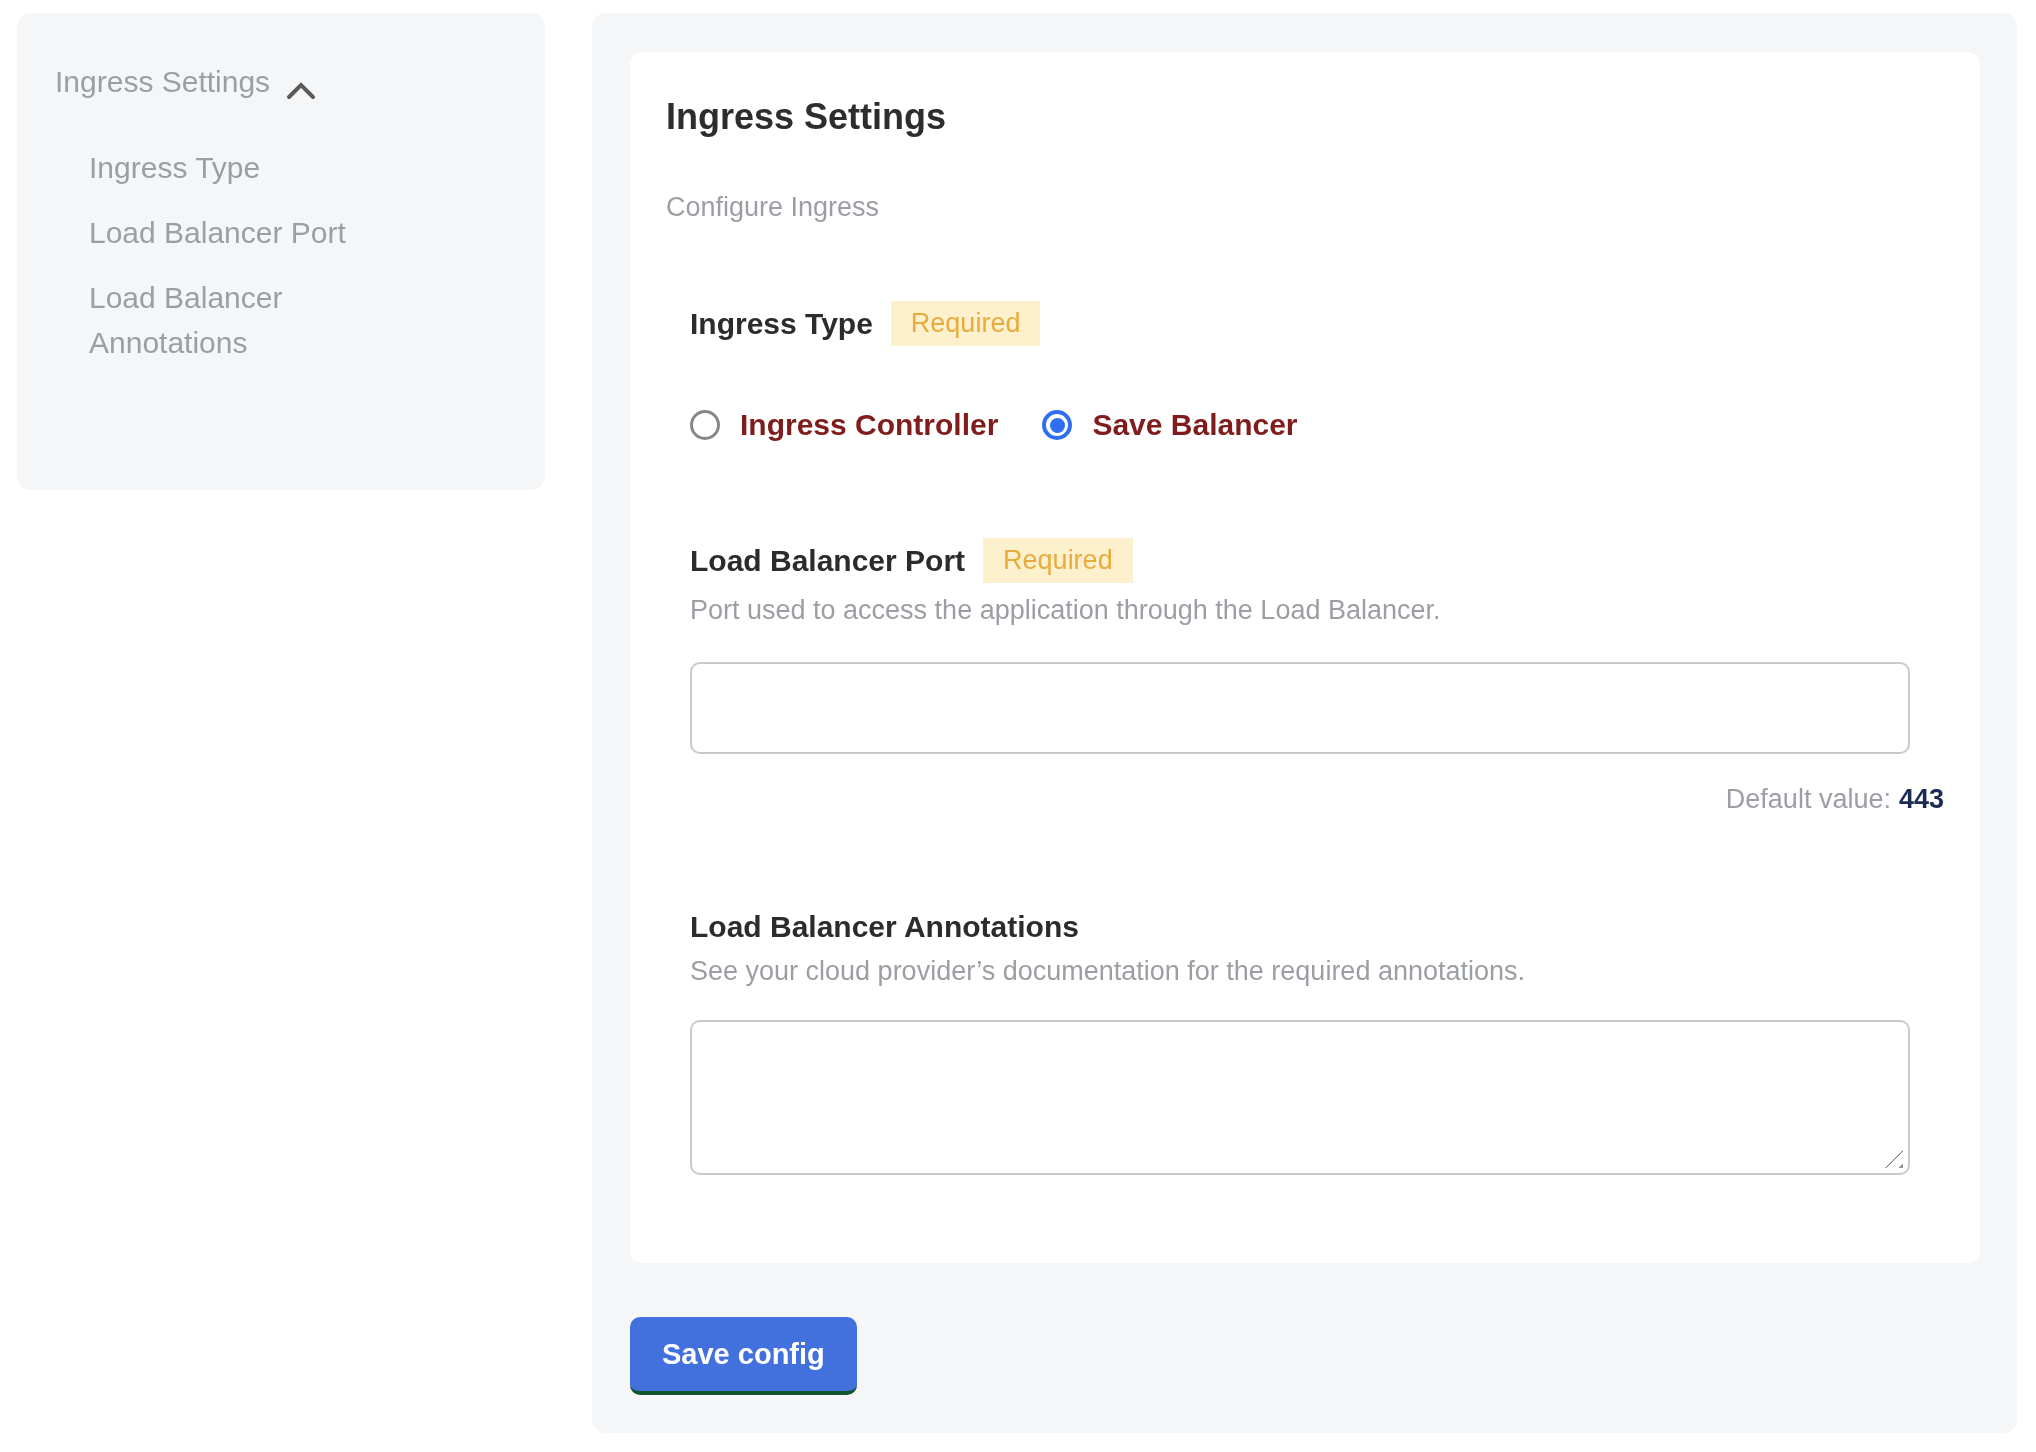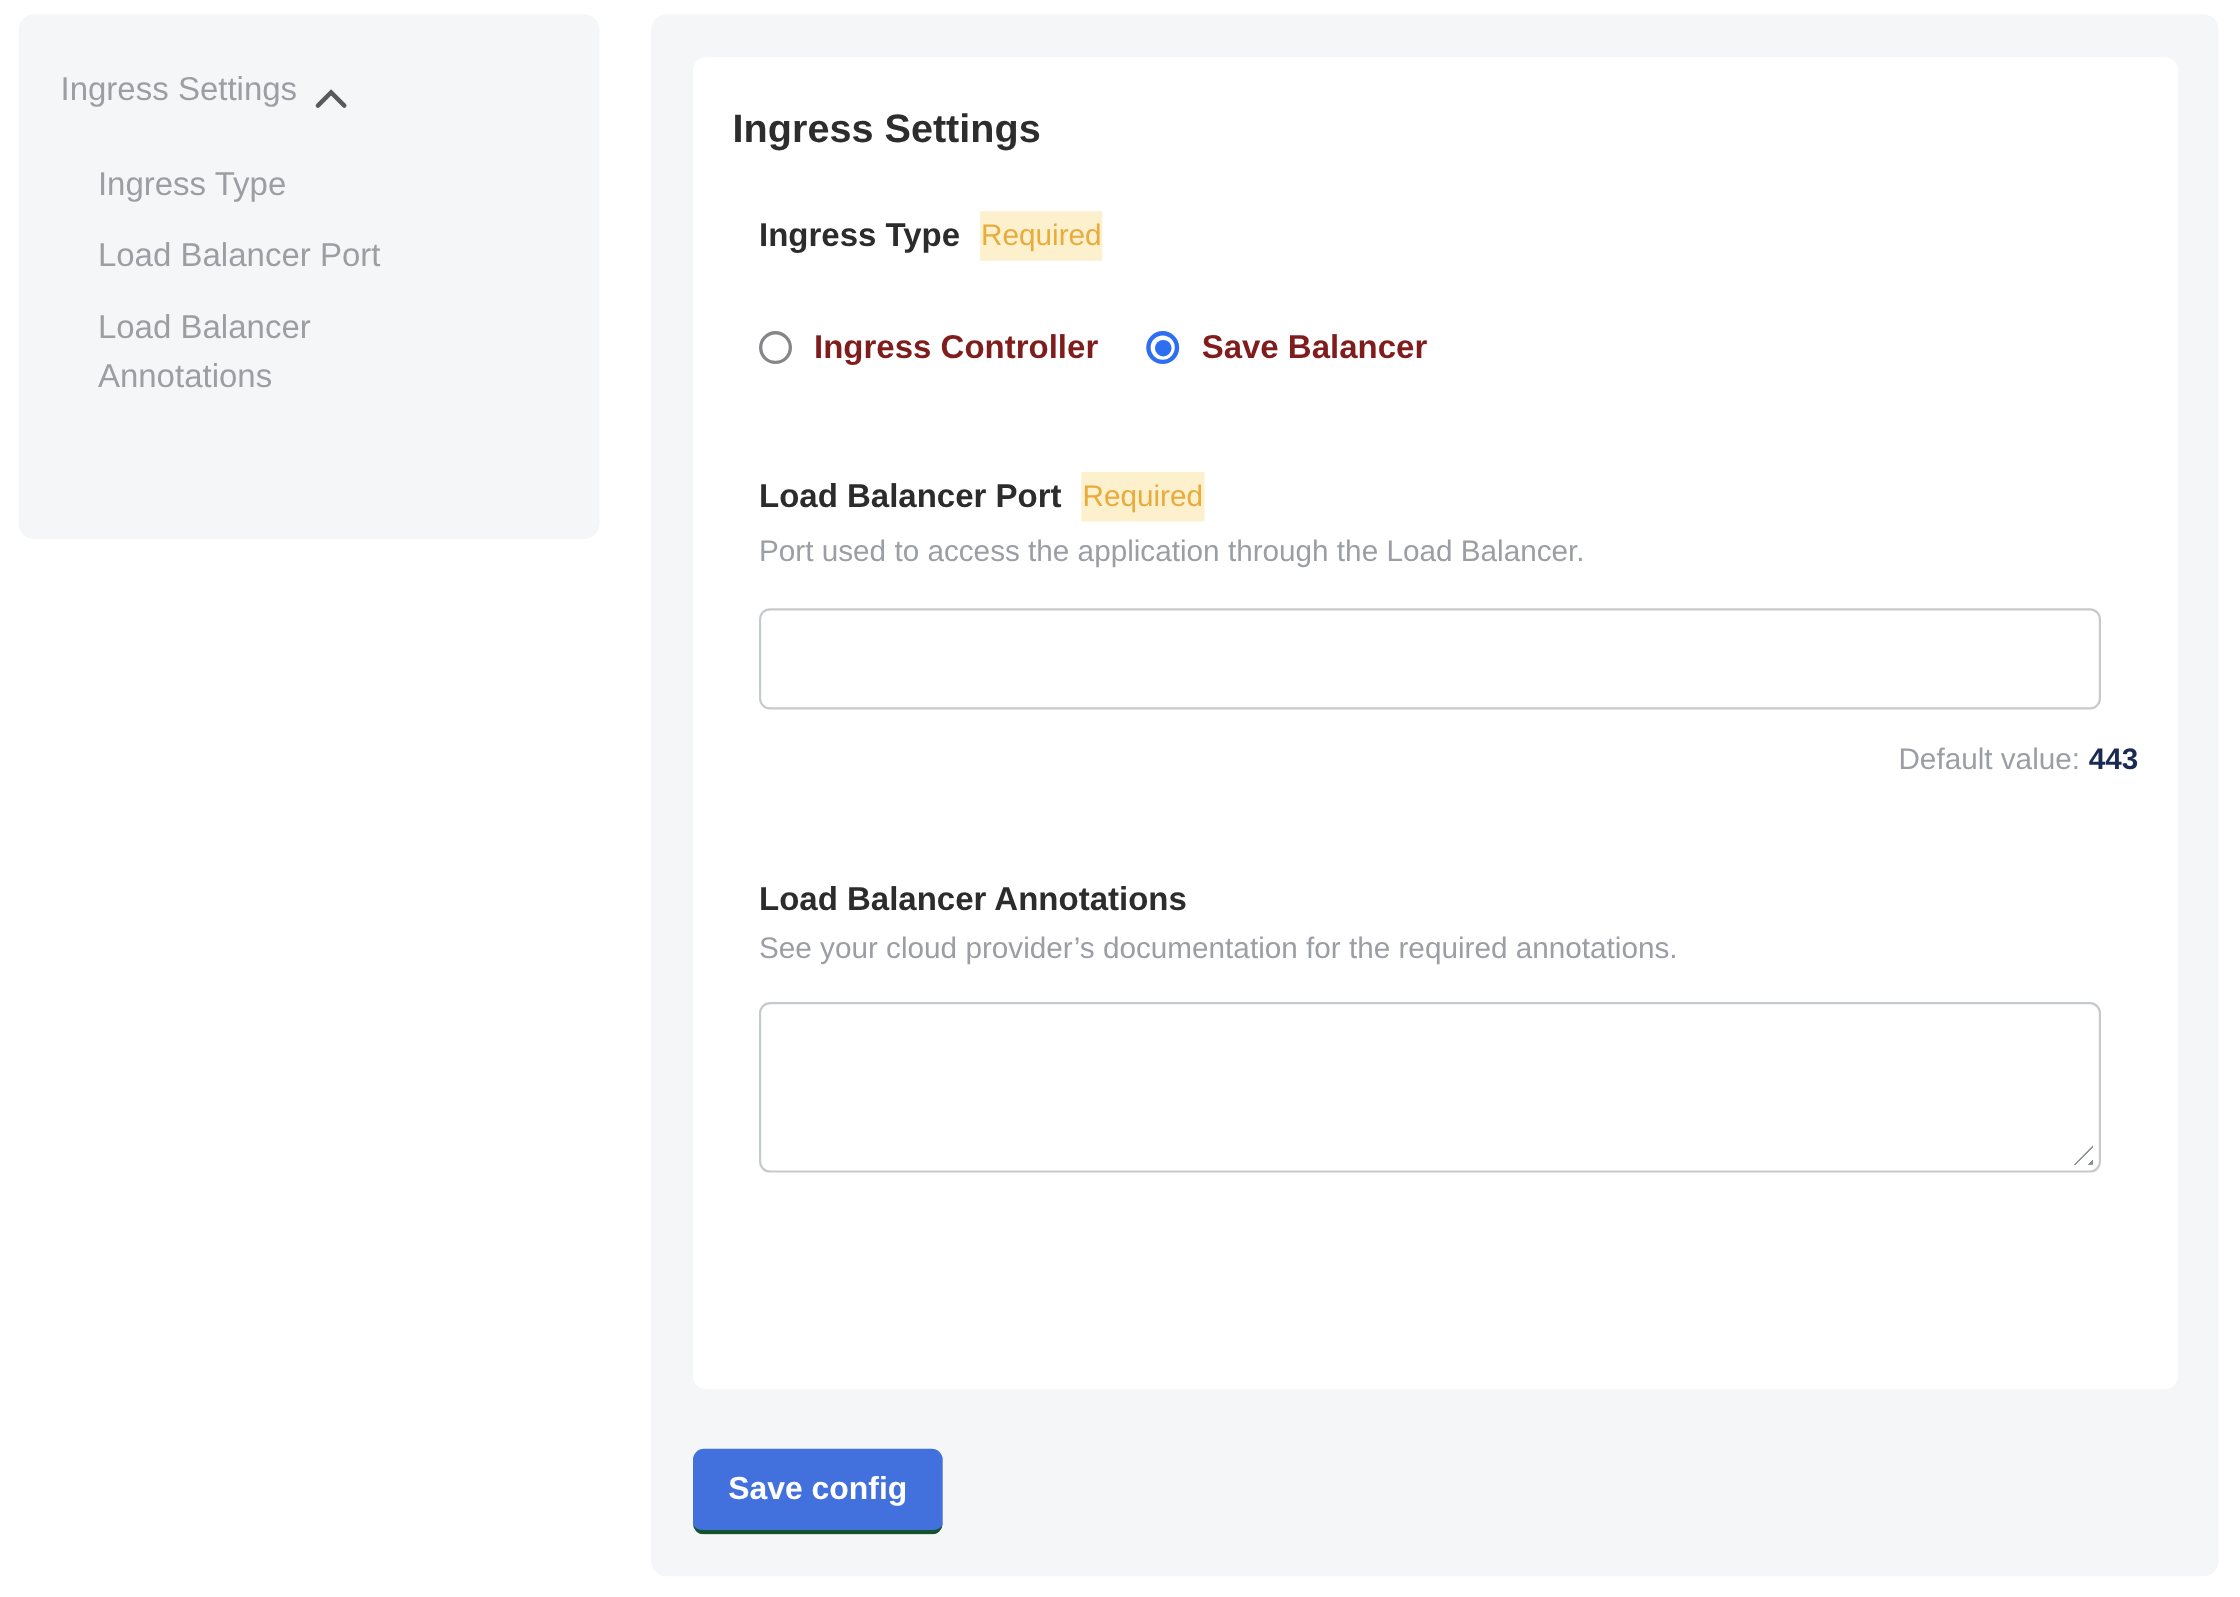--- a/index.html
+++ b/index.html
@@ -69,21 +69,21 @@
   .sec-head {
     display: flex; align-items: center; gap: 18px;
     margin-bottom: 12px;
   }
   .sec-title {
     font-size: 30px; font-weight: 600; color: #2c2c2c;
   }
   .badge {
     background: #fdf0cc; color: #e8ac3e;
     font-size: 27px;
-    padding: 7px 1px;
+    padding: 7px 20px;
     border-radius: 0;
   }
   .sec-desc {
     font-size: 27px; color: #9b9ea3;
     margin: 0;
   }
 
   
   .radio-row {
     display: flex; align-items: center;
@@ -198,20 +198,21 @@
   </div>
   <div class="side-item">Ingress Type</div>
   <div class="side-item">Load Balancer Port</div>
   <div class="side-item">Load Balancer Annotations</div>
 </nav>
 
 <main class="main-panel">
   <section class="card">
 
     <h1 class="card-title">Ingress Settings</h1>
+    <p class="card-sub">Configure Ingress</p>
 
     <div class="section">
       <div class="sec-head">
         <span class="sec-title">Ingress Type</span>
         <span class="badge">Required</span>
       </div>
 
       <div class="radio-row">
         <div class="radio-opt">
           <span class="radio-circle"></span>

